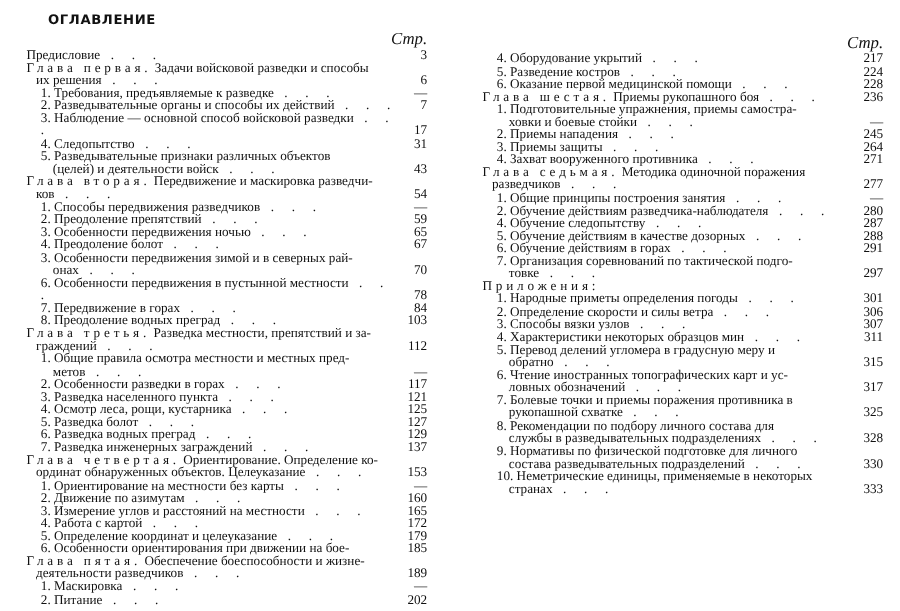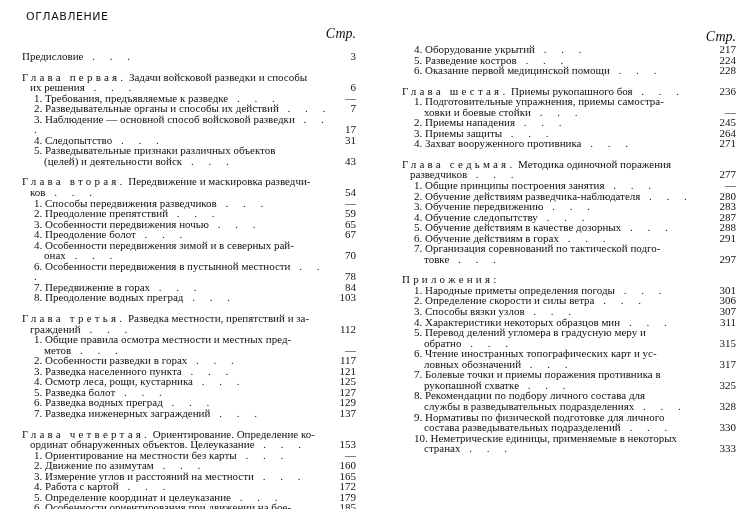--- a/index.html
+++ b/index.html
@@ -1,28 +1,28 @@
 <!DOCTYPE html>
 <html><head>
 <meta charset="utf-8">
 <style>
   html, body { margin:0; padding:0; background:#ffffff; }
   body { width:750px; height:509px; overflow:hidden; position:relative;
          font-family:"Liberation Serif","DejaVu Serif",serif; color:#111; }
-  .page-title { position:absolute; left:26px; top:10px; font-family:"DejaVu Sans","Liberation Sans",sans-serif;
-                font-weight:normal; font-size:11px; letter-spacing:0.5px; }
+  .page-title { position:absolute; left:40px; top:10px; font-family:"DejaVu Sans","Liberation Sans",sans-serif;
+                font-weight:bold; font-size:11px; letter-spacing:0.5px; }
   .col { position:absolute; width:336px; }
   .col-left { left:22px; top:26px; }
   .col-right { left:402px; top:29px; }
   .str-head { text-align:right; font-style:italic; font-size:14px; height:15px; line-height:15px; padding-right:2px; }
   .entry { position:relative; font-size:11px; line-height:10.55px; padding-right:26px; }
   .entry .txt { display:block; }
   .entry .dots { letter-spacing:6px; }
   .entry .pg { position:absolute; right:2px; bottom:0; text-align:right; width:26px; }
-  .lvl0 { padding-left:0;margin-top:10px; }
+  .lvl0 { padding-left:0; }
   .lvl0 .cont { padding-left:8px; }
   .lvl1 { padding-left:12px; }
   .lvl1 .cont { padding-left:10px; }
   .spaced { letter-spacing:3.2px;text-align:right; }
 </style>
 </head>
 <body>
 
 <div class="page-title">ОГЛАВЛЕНИЕ</div>
 
@@ -74,21 +74,21 @@
       </div>
       <div class="entry lvl1">
         <span class="txt"><span>3. Особенности передвижения ночью</span><span class="dots"> . . .</span></span>
         <span class="pg">65</span>
       </div>
       <div class="entry lvl1">
         <span class="txt"><span>4. Преодоление болот</span><span class="dots"> . . .</span></span>
         <span class="pg">67</span>
       </div>
       <div class="entry lvl1">
-        <span class="txt"><span>4. Особенности передвижения зимой и в северных рай-</span></span>
+        <span class="txt"><span>3. Особенности передвижения зимой и в северных рай-</span></span>
         <span class="txt cont"><span>онах</span><span class="dots"> . . .</span></span>
         <span class="pg">70</span>
       </div>
       <div class="entry lvl1">
         <span class="txt"><span>6. Особенности передвижения в пустынной местности</span><span class="dots"> . . .</span></span>
         <span class="pg">78</span>
       </div>
       <div class="entry lvl1">
         <span class="txt"><span>7. Передвижение в горах</span><span class="dots"> . . .</span></span>
         <span class="pg">84</span>
@@ -219,24 +219,20 @@
       </div>
       <div class="entry lvl1">
         <span class="txt"><span>1. Общие принципы построения занятия</span><span class="dots"> . . .</span></span>
         <span class="pg">—</span>
       </div>
       <div class="entry lvl1">
         <span class="txt"><span>2. Обучение действиям разведчика-наблюдателя</span><span class="dots"> . . .</span></span>
         <span class="pg">280</span>
       </div>
       <div class="entry lvl1">
-        <span class="txt"><span>3. Обучение передвижению</span><span class="dots"> . . .</span></span>
-        <span class="pg">283</span>
-      </div>
-      <div class="entry lvl1">
         <span class="txt"><span>4. Обучение следопытству</span><span class="dots"> . . .</span></span>
         <span class="pg">287</span>
       </div>
       <div class="entry lvl1">
         <span class="txt"><span>5. Обучение действиям в качестве дозорных</span><span class="dots"> . . .</span></span>
         <span class="pg">288</span>
       </div>
       <div class="entry lvl1">
         <span class="txt"><span>6. Обучение действиям в горах</span><span class="dots"> . . .</span></span>
         <span class="pg">291</span>

